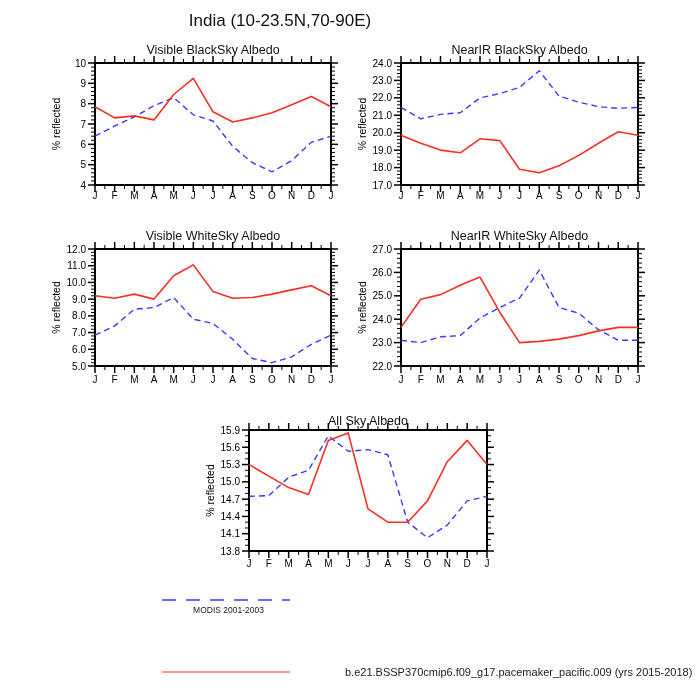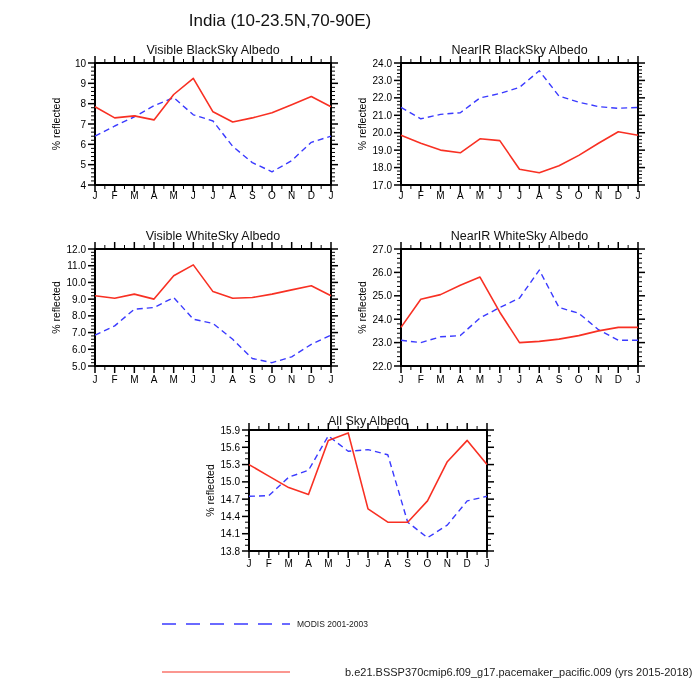--- a/index.html
+++ b/index.html
@@ -13,21 +13,21 @@
   }
   .chart{position:absolute;width:312px;height:178px;}
   #c1{left:40px;top:36px;}
   #c2{left:346px;top:36px;}
   #c3{left:40px;top:222px;}
   #c4{left:346px;top:222px;}
   #c5{left:194px;top:403px;}
   .chart svg{position:absolute;left:0;top:0;overflow:visible;}
   svg text{font-family:"Liberation Sans", sans-serif;}
   .legend-entry{position:absolute;left:160px;display:flex;align-items:center;}
-  #lg1{top:619px;}
+  #lg1{top:595px;flex-direction:column;}
   #lg2{top:666px;}
   .legend-entry svg{display:block;}
   .lgtext{margin-left:5px;white-space:nowrap;color:#222;}
   #lg1 .lgtext{font-size:8.5px;}
   #lg2 .lgtext{font-size:11px;padding-left:48px;}
 </style>
 </head>
 <body>
 
 <div class="page-title">India (10-23.5N,70-90E)</div>

